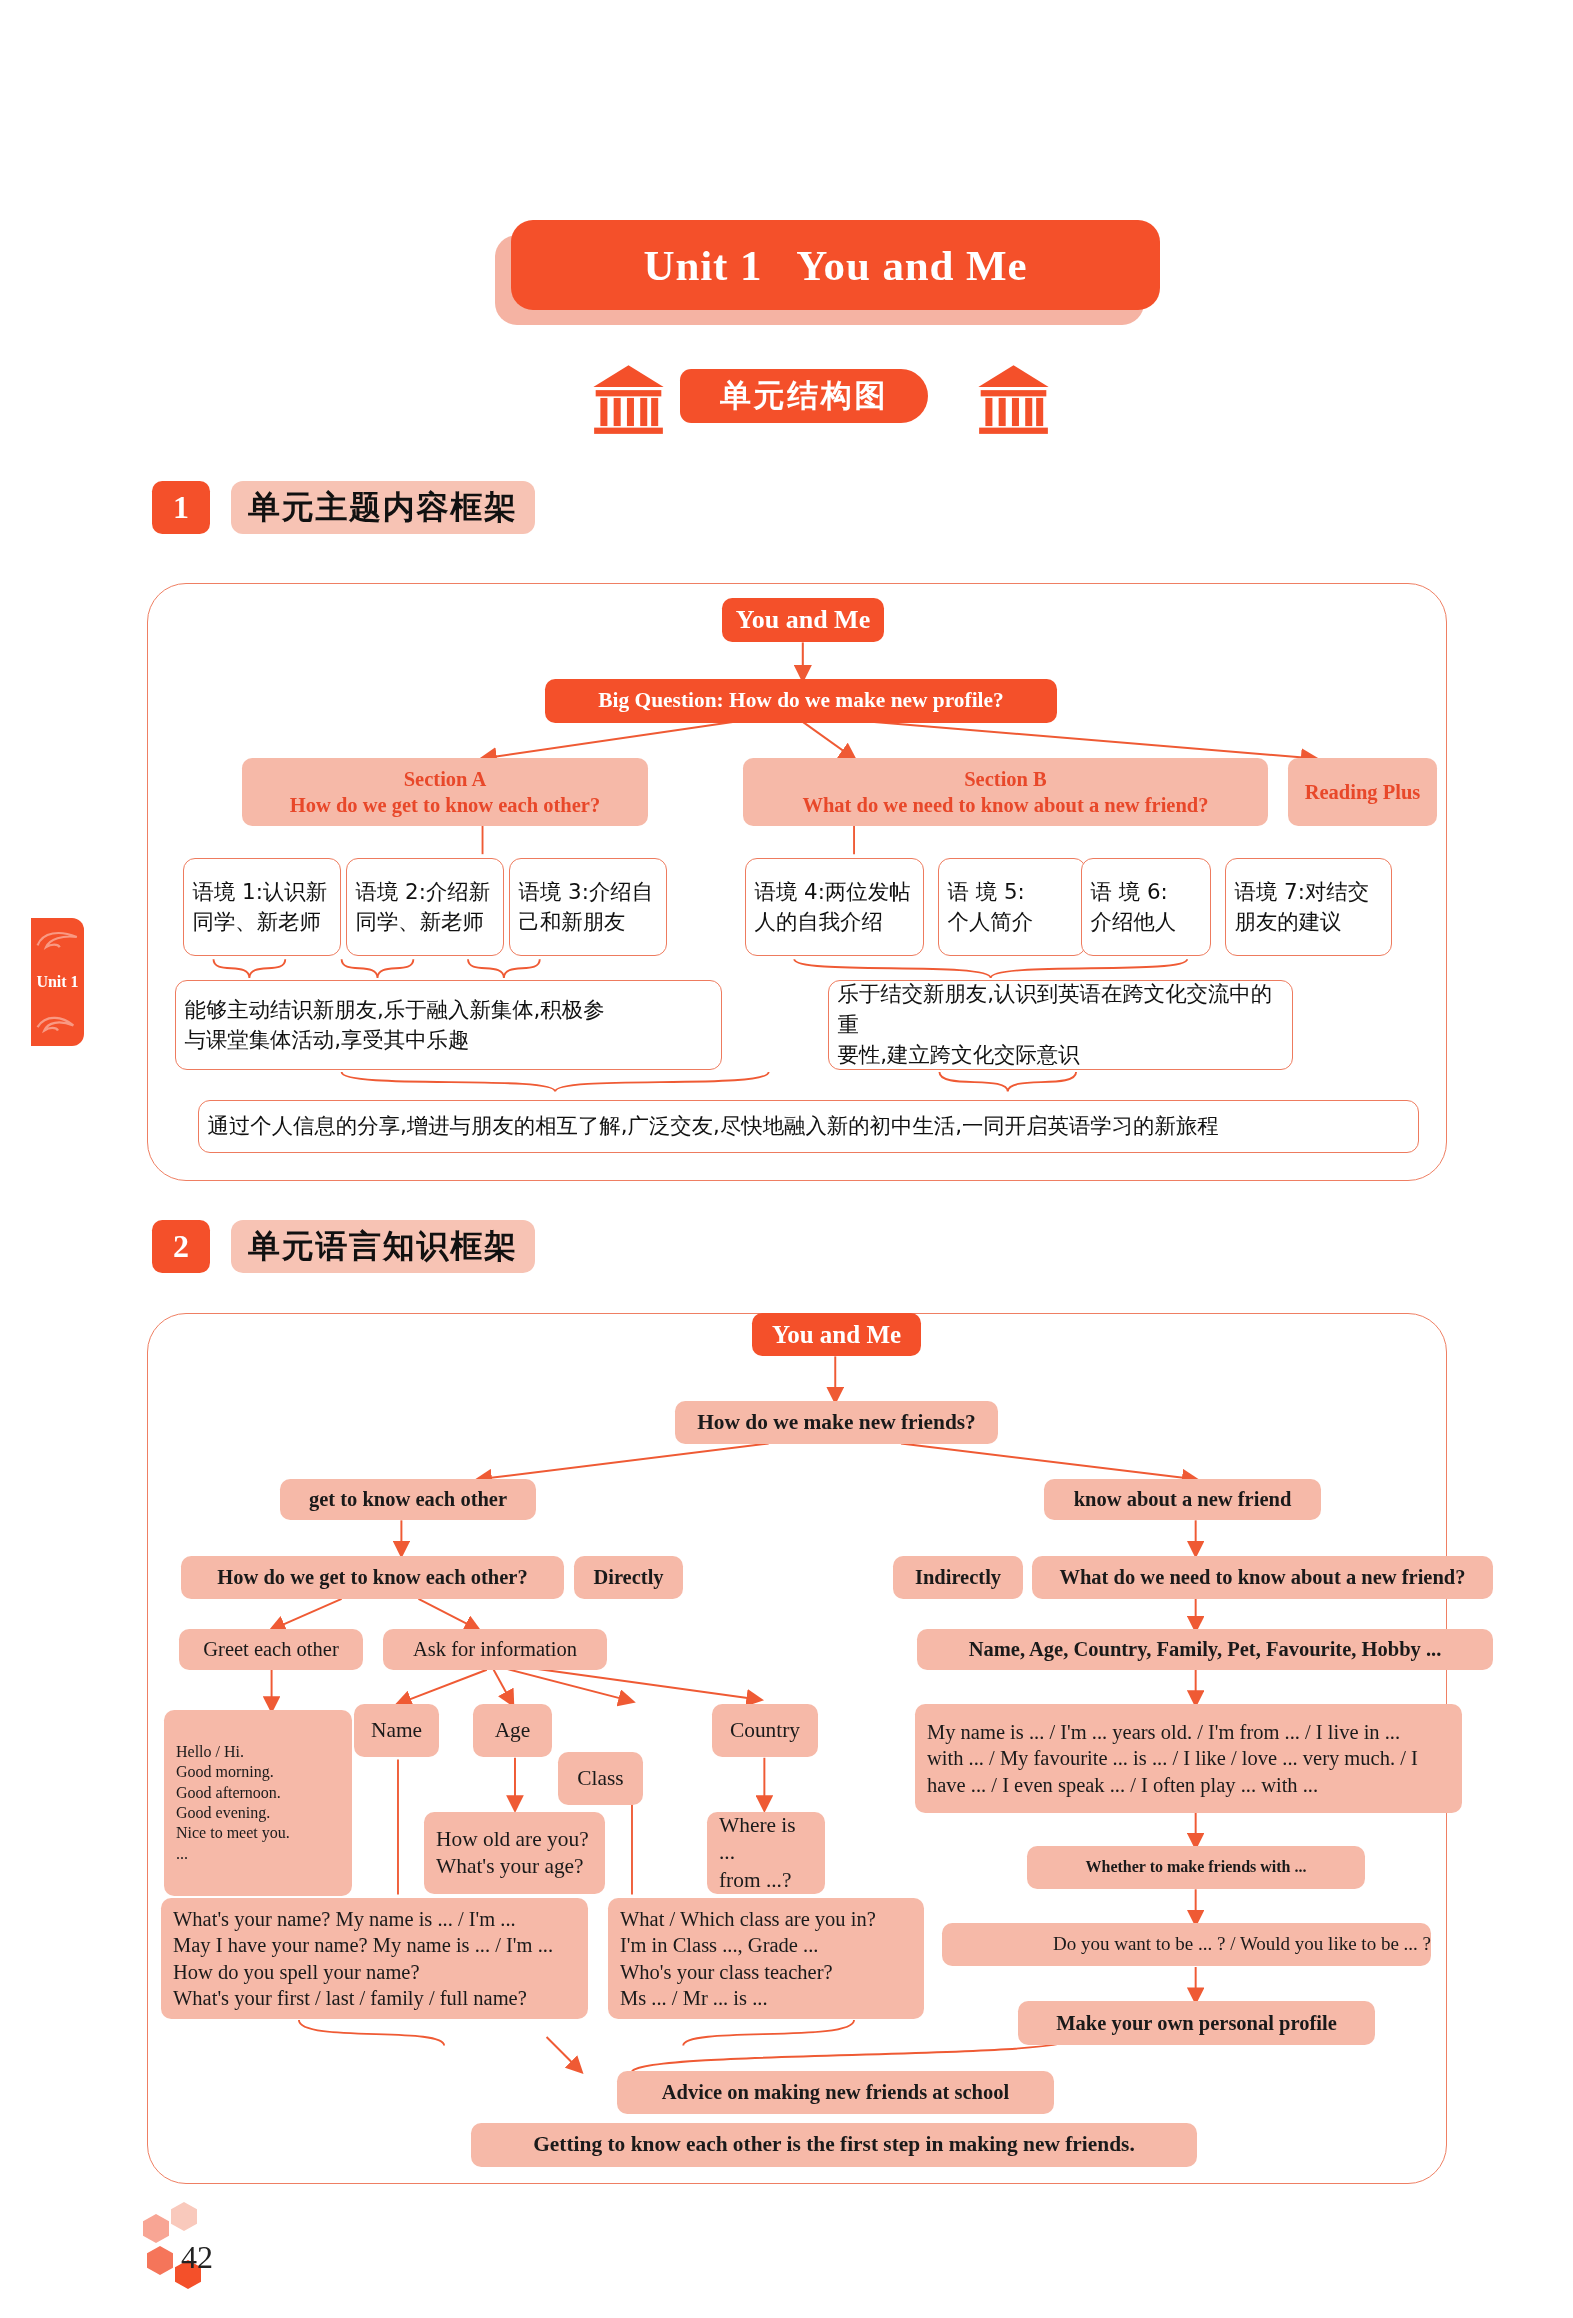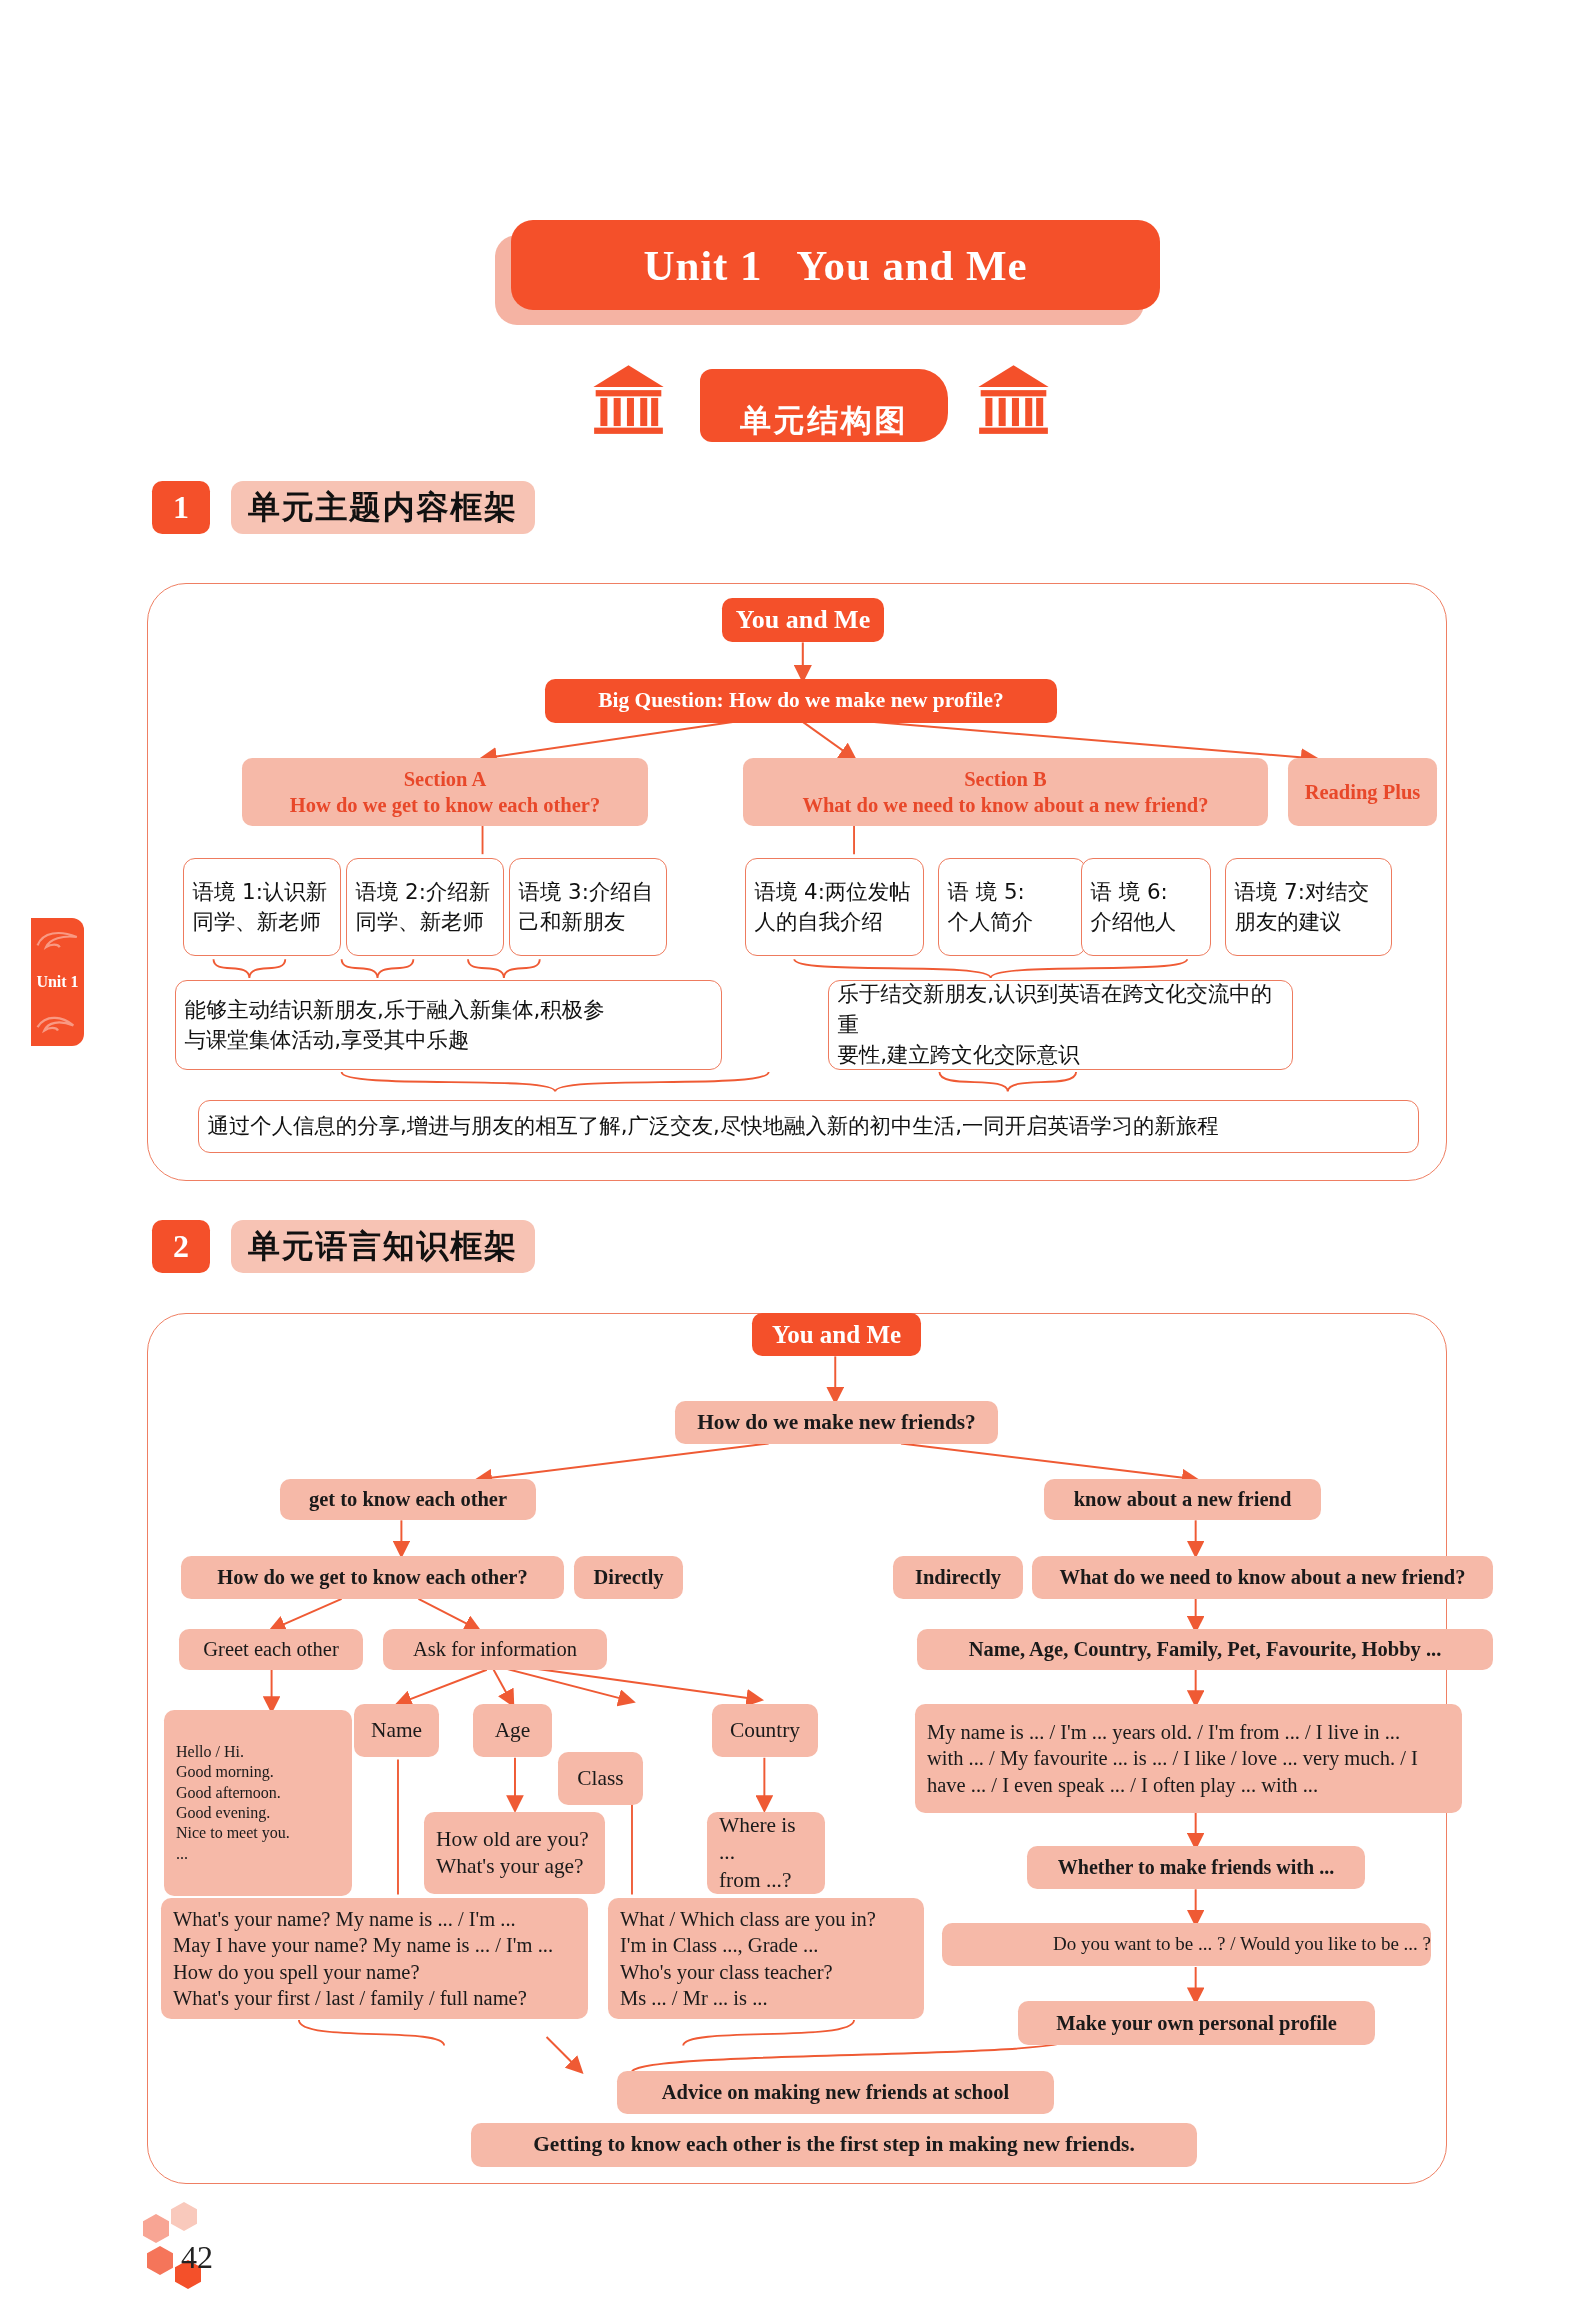--- a/index.html
+++ b/index.html
@@ -24,24 +24,24 @@
     left:511px;top:220px;width:649px;height:90px;
     background:#f4502a;border-radius:22px;
     color:#fff;font-weight:bold;font-size:43px;
     display:flex;align-items:center;justify-content:center;
     letter-spacing:0.9px;
   }
   #title-banner .sp{display:inline-block;width:34px;}
 
   
   #subtitle-pill{
-    left:700px;top:369px;width:248px;height:73px;
+    left:680px;top:369px;width:248px;height:54px;
     background:#f4502a;border-radius:12px 29px 29px 12px;
     color:#fff;font-family:"DejaVu Sans",sans-serif;font-weight:bold;font-size:31px;
-    display:flex;align-items:flex-end;justify-content:center;letter-spacing:2.6px;
+    display:flex;align-items:center;justify-content:center;letter-spacing:2.6px;
   }
   .temple{position:absolute;width:79px;height:75px;}
   .temple svg{width:100%;height:100%;display:block;}
 
   
   .sec-num{
     width:58px;height:53px;background:#f4502a;border-radius:10.2px;
     color:#fff;font-family:"Liberation Serif",serif;font-weight:bold;font-size:32px;
     display:flex;align-items:center;justify-content:center;
   }
@@ -362,21 +362,21 @@
   <div class="node tint" style="left:917px;top:1629px;width:576px;height:41px;font-size:20.5px;font-weight:bold;">
     <span>Name, Age, Country, Family, Pet, Favourite, Hobby ...</span>
   </div>
 
   <div class="node tint lt" style="left:915px;top:1704px;width:547px;height:109px;font-size:20.5px;white-space:pre-line;padding:6.8px 12px;">
     <span>My name is ... / I'm ... years old. / I'm from ... / I live in ...
 with ... / My favourite ... is ... / I like / love ... very much. / I
 have ... / I even speak ... / I often play ... with ...</span>
   </div>
 
-  <div class="node tint" style="left:1027px;top:1846px;width:338px;height:43px;font-size:20px;font-weight:bold;">
+  <div class="node tint" style="left:1027px;top:1846px;width:338px;height:43px;font-size:16px;font-weight:bold;">
     <span>Whether to make friends with ...</span>
   </div>
 
   <div class="node tint" style="left:942px;top:1923px;width:489px;height:43px;font-size:19px;justify-content:flex-end;">
     <span>Do you want to be ... ? / Would you like to be ... ?</span>
   </div>
 
   <div class="node tint" style="left:1018px;top:2001px;width:357px;height:44px;font-size:20.5px;font-weight:bold;">
     <span>Make your own personal profile</span>
   </div>

